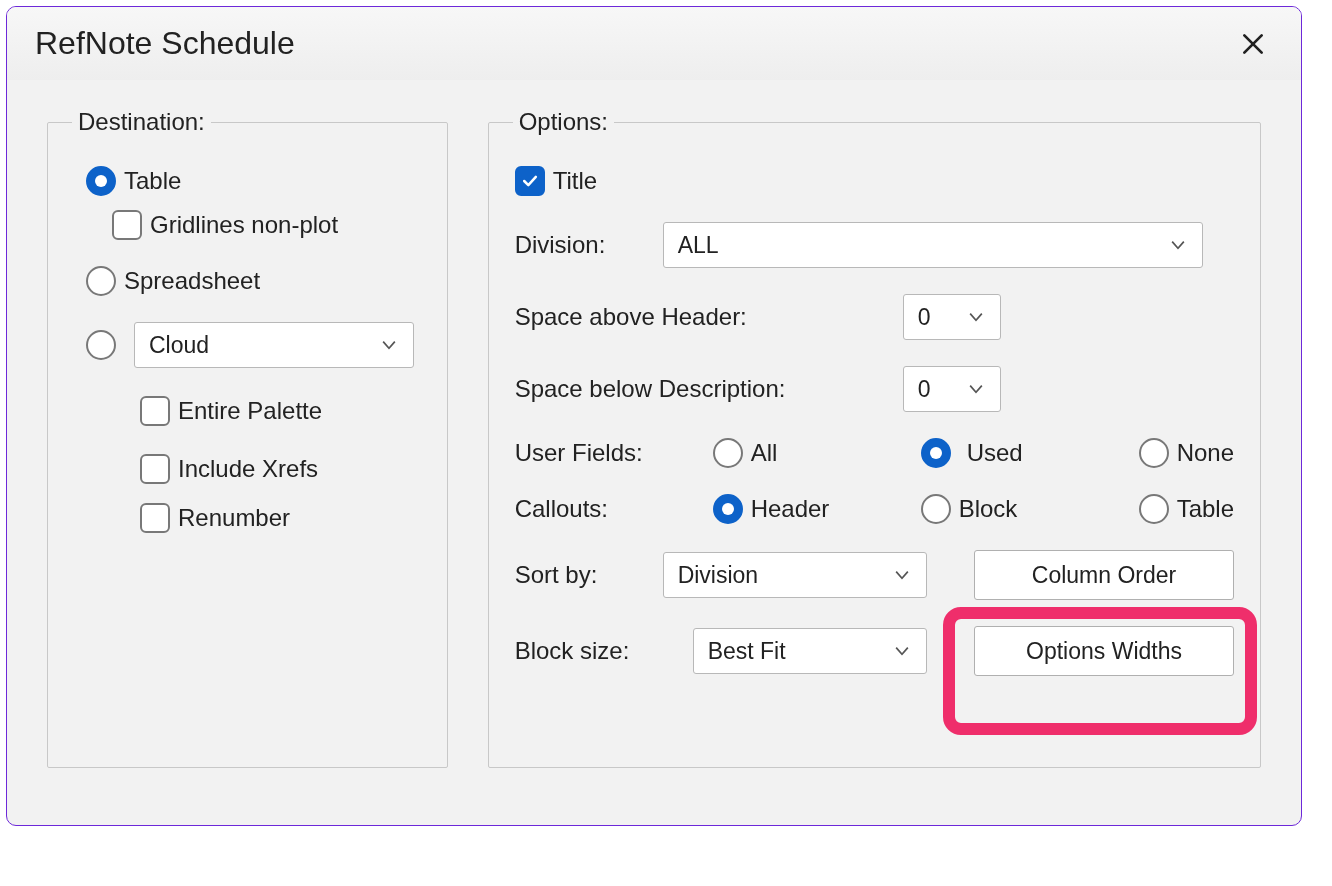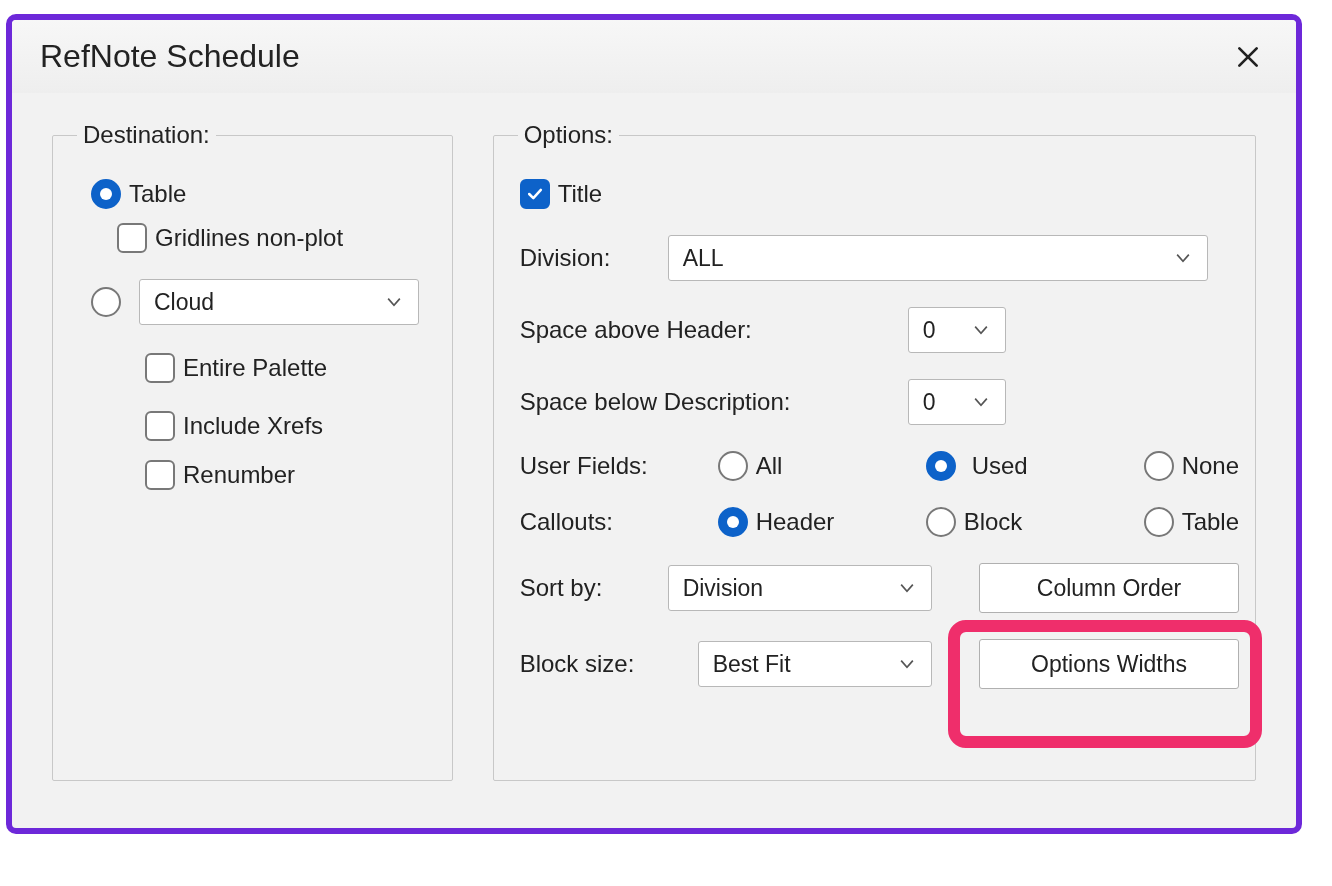--- a/index.html
+++ b/index.html
@@ -5,23 +5,23 @@
   * { box-sizing: border-box; }
   html, body {
     margin: 0; padding: 0;
     width: 1332px; height: 886px;
     font-family: "Segoe UI", Arial, sans-serif;
     background: #fff;
     color: #222;
   }
   .dialog {
     position: absolute;
-    left: 6px; top: 14px;
+    left: 6px; top: 6px;
     width: 1296px; height: 820px;
-    border: 6px solid #6d28d9;
+    border: 1px solid #6d28d9;
     border-radius: 10px;
     background: #f2f2f2;
     overflow: hidden;
   }
   .titlebar {
     display: flex;
     align-items: center;
     justify-content: space-between;
     padding: 18px 30px 18px 28px;
     background: linear-gradient(#f7f7f7,#eeeeee);
@@ -40,21 +40,21 @@
   .body {
     display: flex;
     gap: 40px;
     padding: 28px 40px 0 40px;
   }
   fieldset.group {
     border: 1px solid #c8c8c8;
     border-radius: 2px;
     background: #f2f2f2;
     margin: 0;
-    padding: 30px 16px 30px 26px;
+    padding: 30px 26px 30px 26px;
   }
   fieldset.group > legend {
     font-size: 24px;
     padding: 0 6px;
     margin-left: -2px;
   }
   .dest { width: 410px; height: 660px; }
   .opts { width: 760px; height: 660px; }
 
   
@@ -192,20 +192,26 @@
             <span class="lbl">Table</span>
           </span>
         </div>
         <div class="dest-row dest-indent">
           <span class="checkbox">
             <span class="box"></span>
             <span class="lbl">Gridlines non-plot</span>
           </span>
         </div>
 
+        <div class="dest-row" style="margin-top:22px;">
+          <span class="radio">
+            <span class="circle"></span>
+            <span class="lbl">Spreadsheet</span>
+          </span>
+        </div>
 
         <div class="dest-row" style="margin-top:22px; display:flex; align-items:center; gap:18px;">
           <span class="radio">
             <span class="circle"></span>
           </span>
           <span class="select mid-select" style="width:280px;">
             <span>Cloud</span>
             <span class="chev">
                 <svg viewBox="0 0 24 24">
                   <path d="M5 8 L12 16 L19 8" stroke="#555" stroke-width="2" fill="none"></path>

